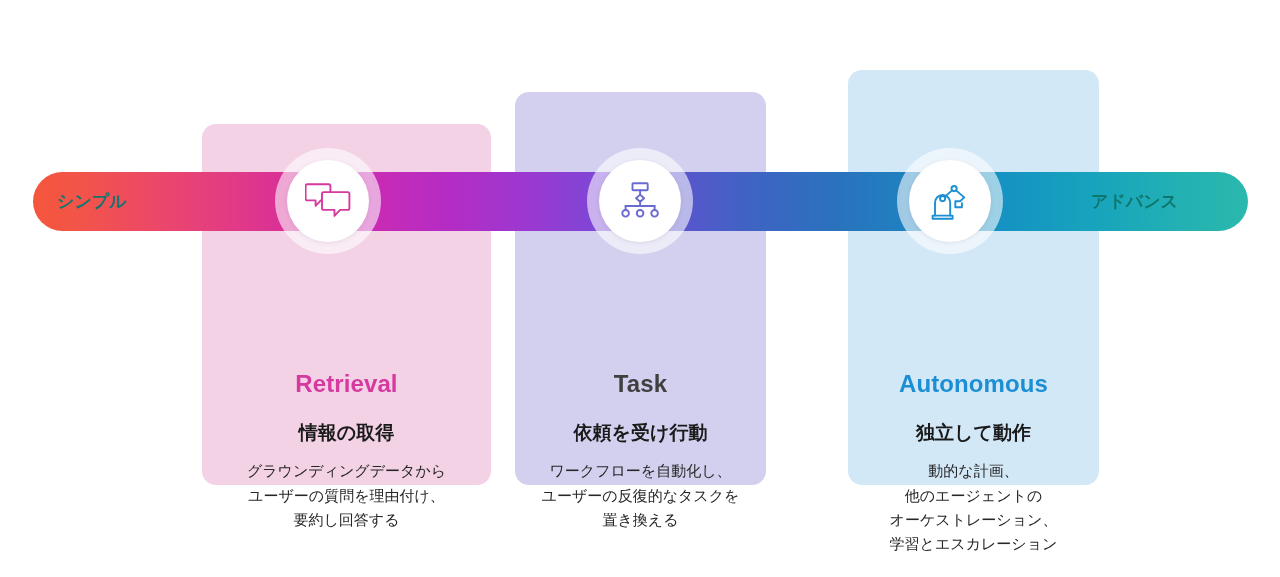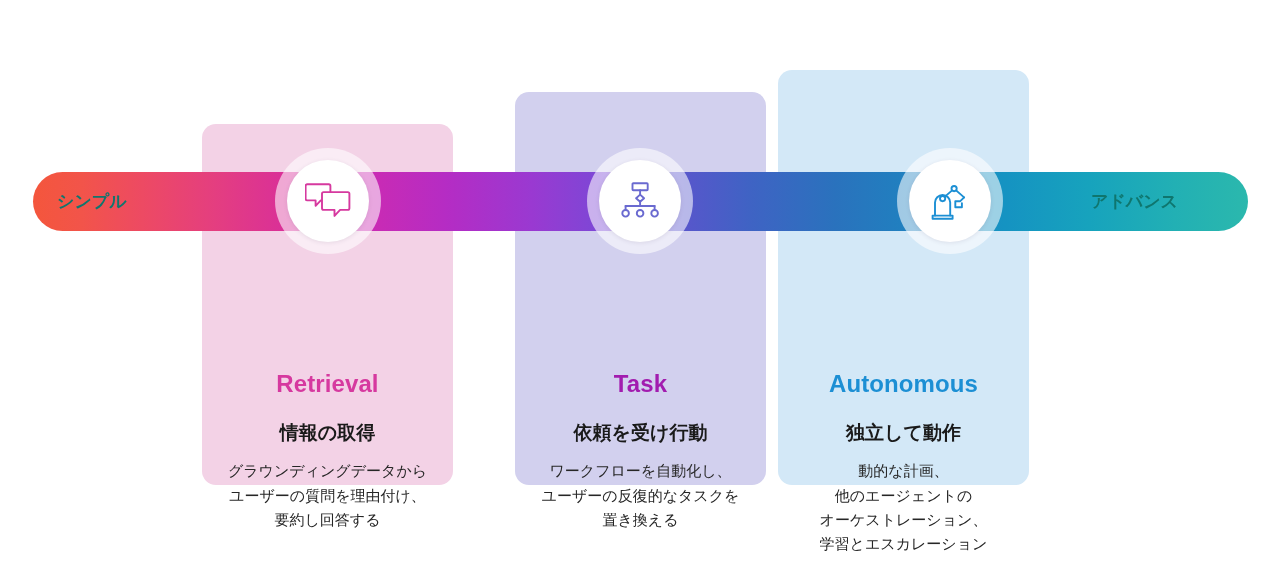--- a/index.html
+++ b/index.html
@@ -19,43 +19,43 @@
     background: #ffffff;
   }
 
   
   .card {
     position: absolute;
     border-radius: 14px;
     box-sizing: border-box;
     text-align: center;
   }
-  .card-1 { left: 202px; top: 124px; width: 251px; height: 361px; background: #f3d2e6; }
+  .card-1 { left: 202px; top: 124px; width: 289px; height: 361px; background: #f3d2e6; }
   .card-2 { left: 515px; top: 92px;  width: 251px; height: 393px; background: #d2d0ee; }
-  .card-3 { left: 778px; top: 70px;  width: 251px; height: 415px; background: #d3e8f7; text-align: center; }
+  .card-3 { left: 848px; top: 70px;  width: 251px; height: 415px; background: #d3e8f7; text-align: center; }
 
   .card-body {
     position: absolute;
     left: 0;
     right: 0;
     top: 246px;   
   }
   .card-1 .card-body { top: 246px; }
   .card-2 .card-body { top: 278px; }
   .card-3 .card-body { top: 300px; }
 
   .card-title {
     font-size: 24px;
     font-weight: 700;
     line-height: 1.2;
     letter-spacing: 0.1px;
     margin: 0 0 22px 0;
   }
   .card-1 .card-title { color: #d6399f; }
-  .card-2 .card-title { color: #a21caf; }
+  .card-2 .card-title { color: #404040; }
   .card-3 .card-title { color: #1c8fd4; }
 
   .card-subtitle {
     font-size: 19px;
     font-weight: 700;
     color: #1a1a1a;
     line-height: 1.3;
     margin: 0 0 14px 0;
   }
   .card-desc {

